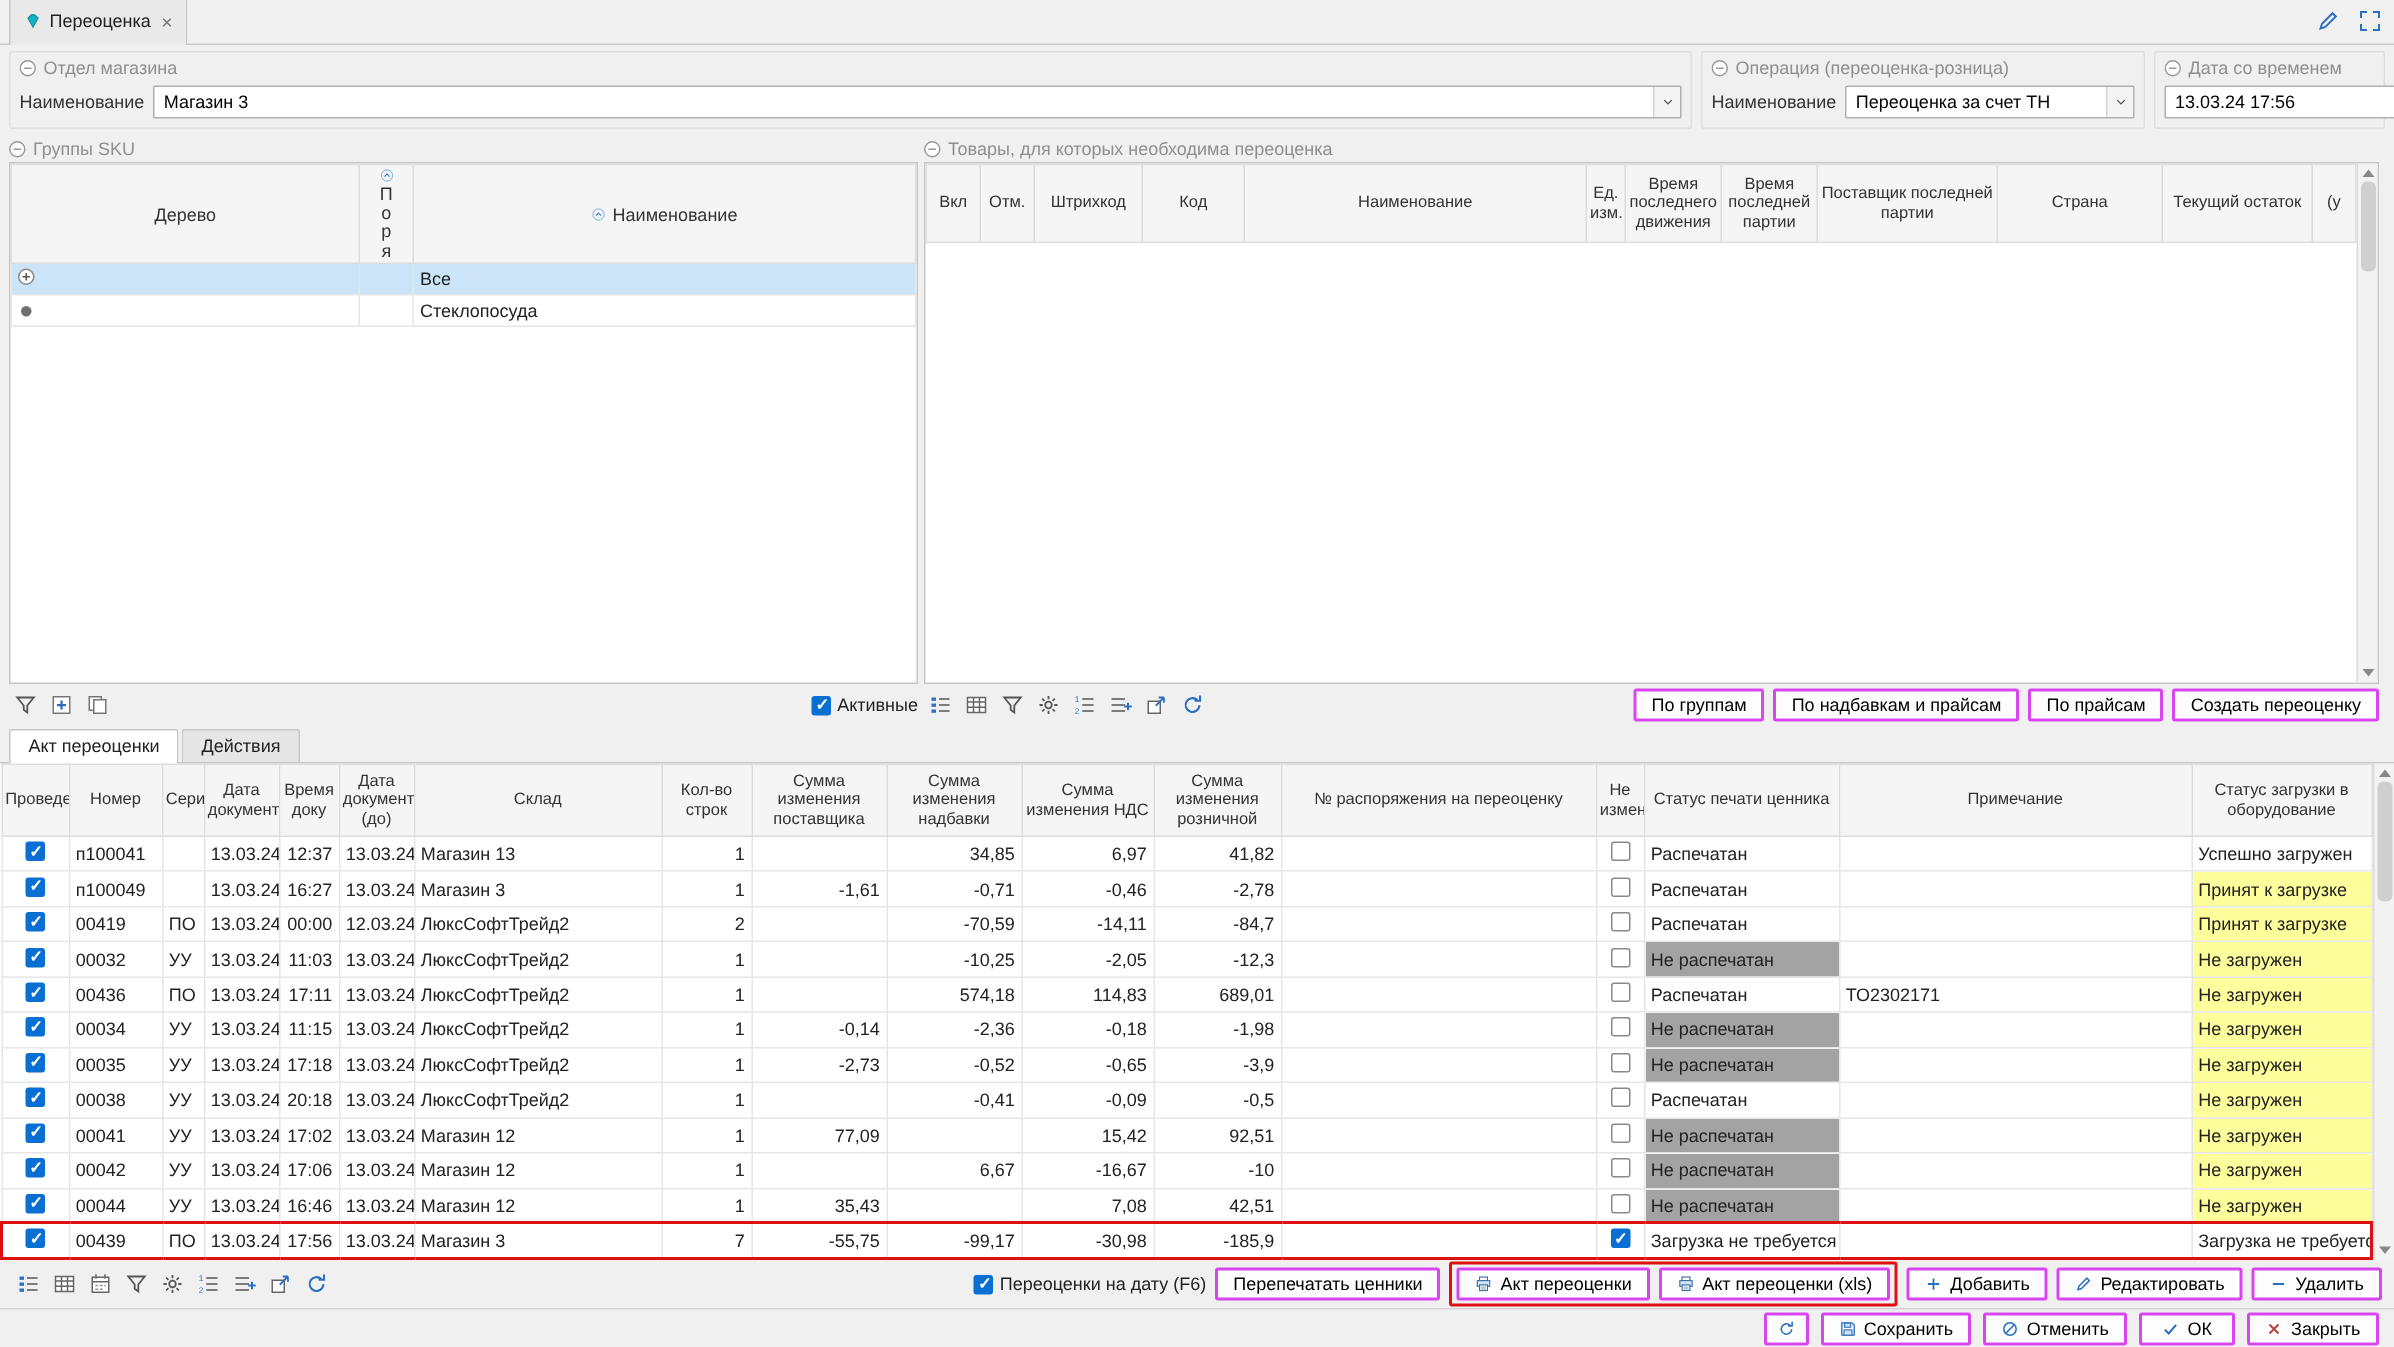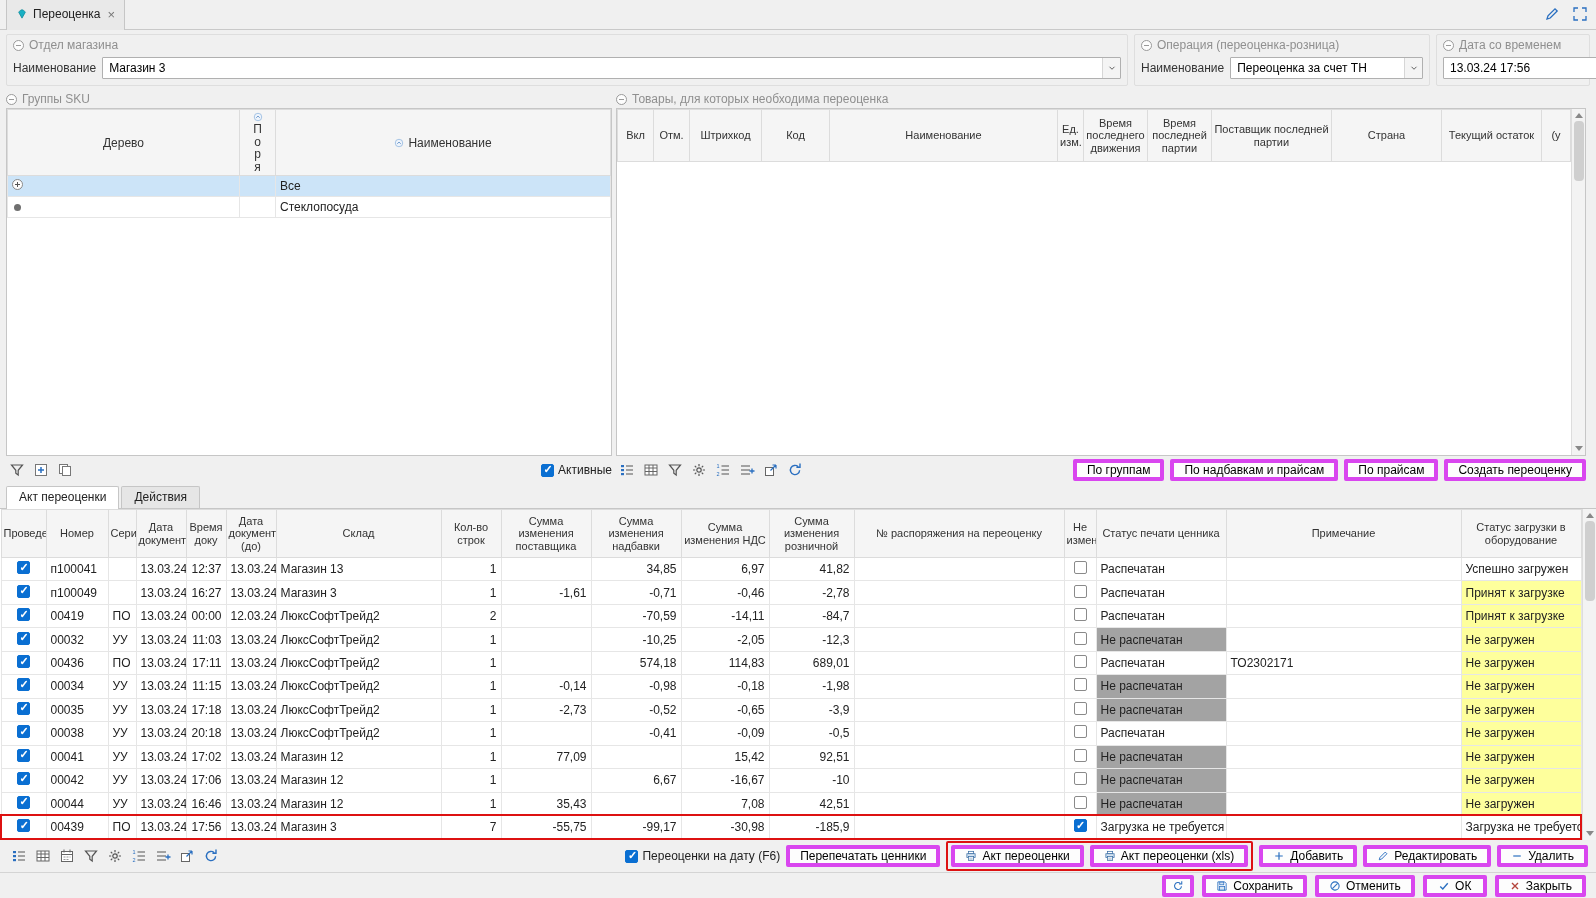--- a/index.html
+++ b/index.html
@@ -59,21 +59,21 @@
   .products-table{width:calc(100% - 14px)}
   .products-table thead tr{height:52px}
   .products-table th{font-size:11px;line-height:1.15}
 
   .panel-toolbar{height:28px;display:flex;align-items:center;gap:2px;padding:2px 0}
   .tool-btn{width:22px;height:22px;border:none;background:transparent;display:flex;align-items:center;justify-content:center;border-radius:2px;cursor:pointer}
   .chk{display:flex;align-items:center;gap:4px;cursor:pointer;white-space:nowrap}
   .cb{width:13px;height:13px;min-width:13px;border:1px solid #8a8a8a;background:#fff;border-radius:2px;display:inline-block;position:relative;cursor:pointer}
   .cb.on{background:#0a6fd2;border-color:#0a6fd2}
   .cb.on::after{content:"✓";position:absolute;left:1.5px;top:-1.5px;font-size:11px;color:#fff;font-weight:bold}
-  .btn{height:22px;border:4px solid #d946ef;background:#fdfdfd;border-radius:2px;padding:0 10px;font:inherit;display:inline-flex;align-items:center;gap:5px;cursor:pointer;white-space:nowrap}
+  .btn{height:22px;border:2px solid #d946ef;background:#fdfdfd;border-radius:2px;padding:0 10px;font:inherit;display:inline-flex;align-items:center;gap:5px;cursor:pointer;white-space:nowrap}
   .ml-auto{margin-left:auto}
 
   
   .doc-tabs{display:flex;align-items:flex-end;gap:2px;height:24px;padding:0 6px;background:#f0f0f0}
   .dtab{padding:3px 12px 4px 12px;border:1px solid #c6c6c6;border-bottom:none;background:#e6e6e6;border-radius:2px 2px 0 0;cursor:pointer;position:relative}
   .dtab.active{background:#fff;z-index:2;margin-bottom:-1px;padding-bottom:5px}
 
   
   .acts-area{flex:1;display:flex;background:#fff;border-top:1px solid #c6c6c6;overflow:hidden}
   .acts-table{width:1582px}
@@ -593,21 +593,21 @@
           <tr>
             <td class="c-check"><span class="cb on"></span></td>
             <td>00034</td>
             <td>УУ</td>
             <td>13.03.24</td>
             <td class="num">11:15</td>
             <td>13.03.24</td>
             <td>ЛюксСофтТрейд2</td>
             <td class="num">1</td>
             <td class="num">-0,14</td>
-            <td class="num">-0,98</td>
+            <td class="num">-2,36</td>
             <td class="num">-0,18</td>
             <td class="num">-1,98</td>
             <td></td>
             <td class="c-check"><span class="cb"></span></td>
             <td class="bg-green">Не распечатан</td>
             <td></td>
             <td class="bg-yellow">Не загружен</td>
           </tr>
           <tr>
             <td class="c-check"><span class="cb on"></span></td>

